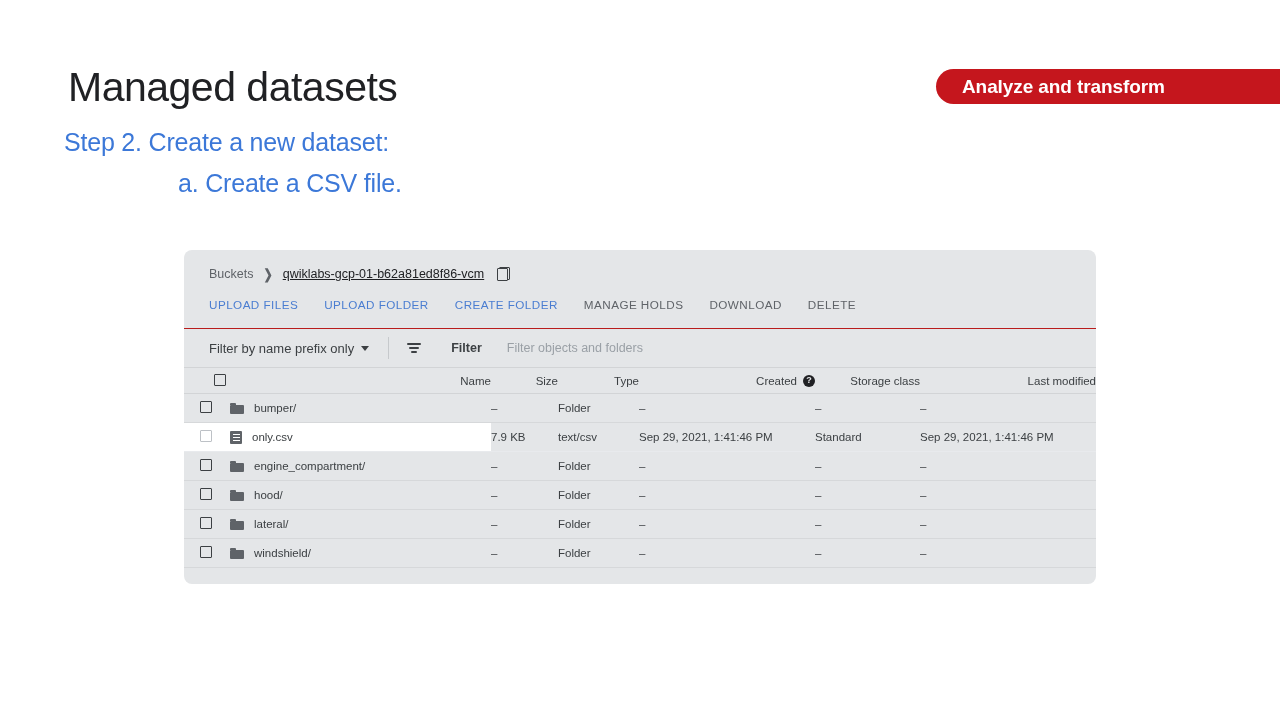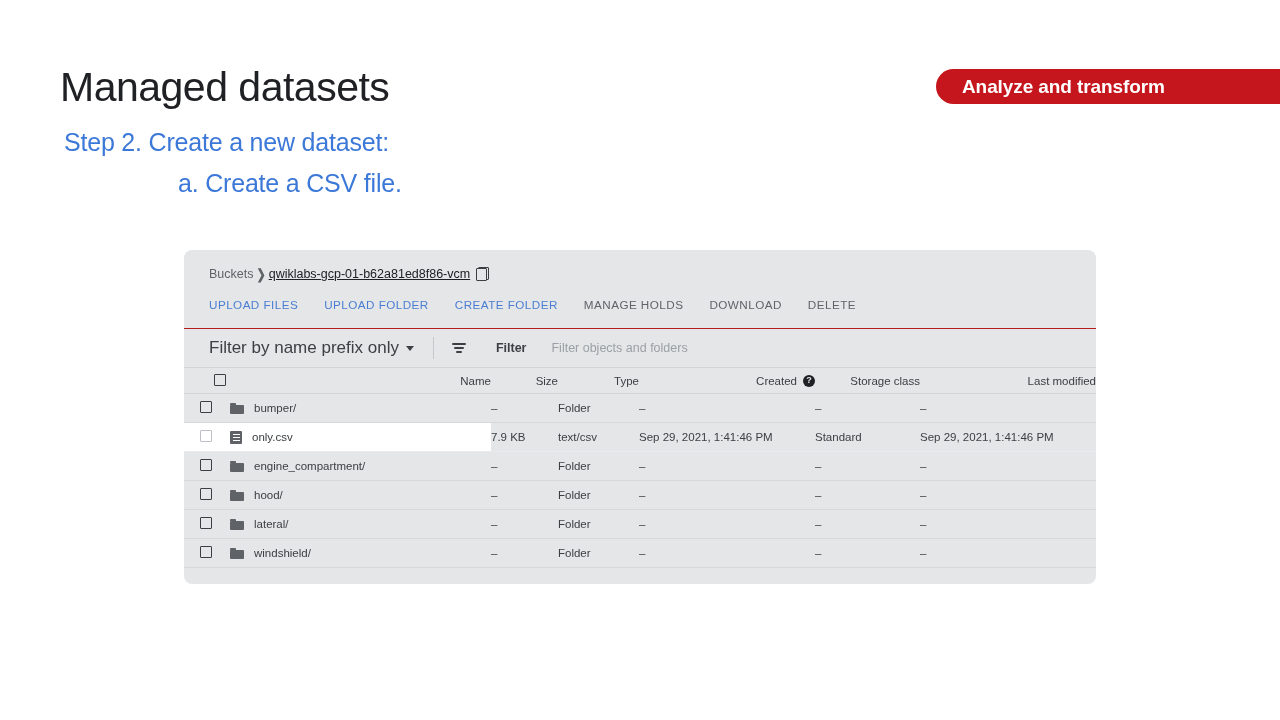--- a/index.html
+++ b/index.html
@@ -11,21 +11,21 @@
     height: 720px;
     background: #ffffff;
     font-family: "Liberation Sans", sans-serif;
     overflow: hidden;
     position: relative;
   }
 
   
   .slide-title {
     position: absolute;
-    left: 60px;
+    left: 68px;
     top: 64px;
     font-size: 41px;
     font-weight: 400;
     color: #202124;
     letter-spacing: -0.5px;
     white-space: nowrap;
   }
   .slide-step {
     position: absolute;
     left: 64px;
@@ -81,21 +81,21 @@
     font-size: 11.5px;
     color: #3c4043;
   }
 
   
   .breadcrumb {
     display: flex;
     align-items: center;
     height: 48px;
     padding: 0 0 0 25px;
-    gap: 3px;
+    gap: 10px;
   }
   .bc-root {
     font-size: 12.5px;
     color: #5f6368;
   }
   .bc-sep {
     font-size: 11px;
     color: #5f6368;
     font-weight: 700;
     transform: scaleY(1.25);
@@ -157,21 +157,21 @@
     display: flex;
     align-items: center;
     height: 38px;
     padding: 0 0 0 25px;
     border-bottom: 1px solid #d2d4d6;
   }
   .prefix-select {
     display: flex;
     align-items: center;
     gap: 7px;
-    font-size: 17px;
+    font-size: 13px;
     color: #3c4043;
     cursor: pointer;
     white-space: nowrap;
   }
   .caret-down {
     width: 0; height: 0;
     border-left: 4.5px solid transparent;
     border-right: 4.5px solid transparent;
     border-top: 5.5px solid #3c4043;
   }

